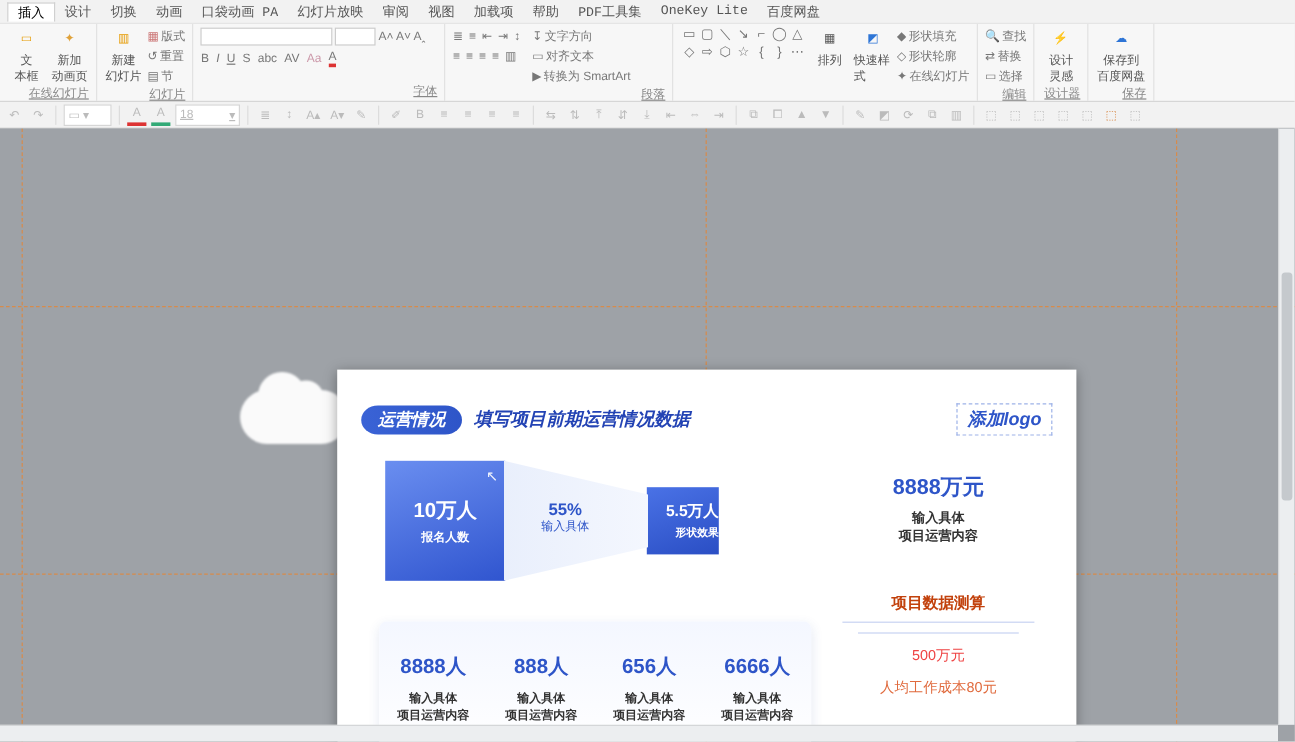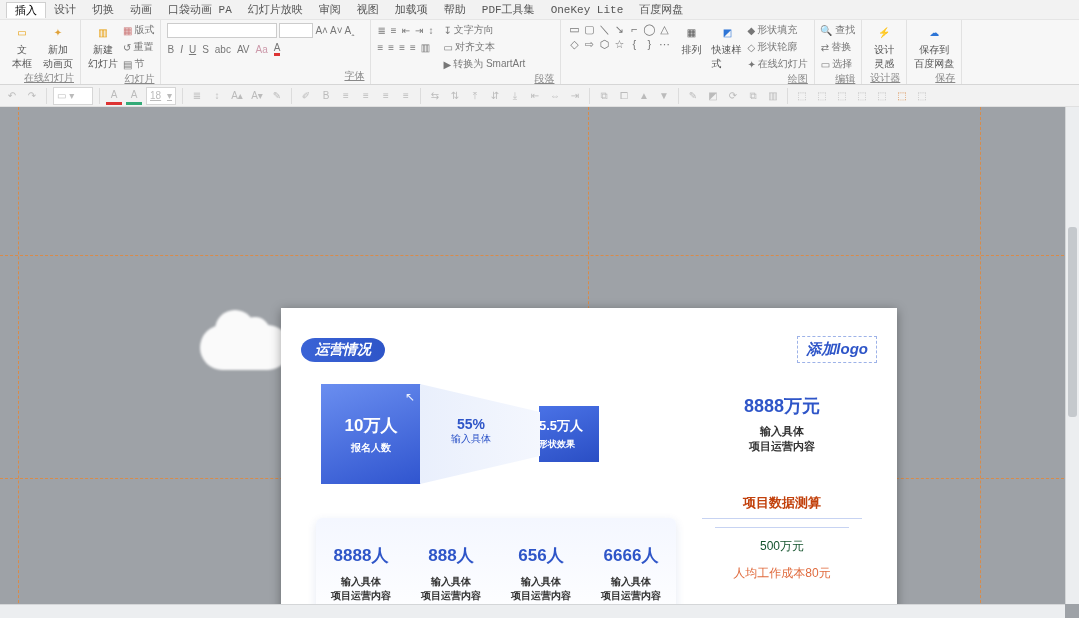--- a/index.html
+++ b/index.html
@@ -56,21 +56,21 @@
     border-bottom:1px solid #e0e0e0;
     display:flex;
     align-items:center;
     gap:4px;
     padding:0 4px;
     font-size:10px;
     color:#bbb;
   }
   .sec-toolbar .itm { display:flex; align-items:center; justify-content:center; height:18px; min-width:16px; padding:0 2px;}
   .sec-toolbar .box { border:1px solid #d6d6d6; background:#fff; width:40px; justify-content:space-between; padding:0 3px;}
-  .sec-toolbar .box.small{ width:30px;text-decoration:underline;}
+  .sec-toolbar .box.small{ width:54px;text-decoration:underline;}
   .sec-toolbar .sep{ width:1px; height:16px; background:#dcdcdc; margin:0 2px;}
 
   
   .workspace {
     position: relative;
     height: 511px;
     background: #9ea2a7;
     overflow: hidden;
   }
   .canvas-bg {
@@ -130,21 +130,21 @@
     clip-path: polygon(0 0, 100% 28%, 100% 72%, 0 100%);
     background:linear-gradient(90deg,#e9effc 0%,#f4f7fe 100%);
     width:120px; height:100px; border:none;
   }
   .trap-text{position:absolute;left:150px;top:108px;width:80px;text-align:center;}
   .trap-text .v{color:#2e55c8;font-weight:700;font-size:14px;}
   .trap-text .l{color:#2e55c8;font-size:10px;}
   .fun-right{
     width:60px;height:56px;
     background:linear-gradient(160deg,#4a72e6 0%,#2a4ec4 100%);
-    color:#fff;display:flex;flex-direction:column;align-items:flex-start;justify-content:center;margin-left:-1px;
+    color:#fff;display:flex;flex-direction:column;align-items:flex-end;justify-content:center;margin-left:-1px;
   }
   .fun-right .v{font-size:13px;font-weight:600;}
   .fun-right .l{font-size:9px;font-weight:700;margin-top:3px;}
 
   
   .stats-card{
     position:absolute; left:35px; top:210px; width:360px; height:110px;
     background:linear-gradient(180deg,#f4f7ff 0%,#ffffff 100%);
     border-radius:6px;
     box-shadow:0 3px 10px rgba(40,70,160,.12);
@@ -161,21 +161,21 @@
   .right-top .sub1{ color:#333; font-size:11px; font-weight:600; margin-top:6px;}
   .right-top .sub2{ color:#333; font-size:11px; font-weight:600;}
 
   .proj-title{ color:#c2410c; font-weight:700; font-size:13px; margin-top:40px; padding-bottom:6px; }
   .hr{ height:1px;background:#c7d3f2; margin:0 5px 8px;}
   .cost-row{ display:flex; justify-content:space-between; align-items:center; padding:0 5px;}
   .cost-item{ text-align:center; flex:1;}
   .cost-item .v{ color:#2e55c8; font-size:12px; font-weight:600;}
   .cost-item .l{ color:#777; font-size:9px;}
   .plus{ color:#2e55c8; font-size:14px; padding:0 4px;}
-  .sum{ color:#14532d; font-size:12px; margin-top:10px;}
+  .sum{ color:#ef4444; font-size:12px; margin-top:10px;}
   .avg{ color:#e06b3e; font-size:12px; margin-top:10px;}
   .right-col .underline{height:1px;background:#c7d3f2;margin:4px 18px 0;}
 
   
   .vscroll{position:absolute;right:0;top:0;bottom:14px;width:14px;background:#eceef0;border-left:1px solid #d4d6d8;}
   .vthumb{position:absolute;left:2px;right:2px;top:120px;height:190px;background:#c5c9cd;border-radius:3px;}
   .hscroll{position:absolute;left:0;right:14px;bottom:0;height:14px;background:#eceef0;border-top:1px solid #d4d6d8;}
 </style>
 </head>
 <body>
@@ -332,21 +332,20 @@
         <div class="small-row">
             <span>◇</span>
             <span>形状轮廓</span>
           </div>
         <div class="small-row">
             <span>✦</span>
             <span>在线幻灯片</span>
           </div>
       </div>
     </div>
-    <div class="group-label">绘图</div>
   </div>
 
   <div class="ribbon-group">
     <div class="group-body">
       <div class="small-rows">
         <div class="small-row">
             <span>🔍</span>
             <span>查找</span>
           </div>
         <div class="small-row">
@@ -446,20 +445,21 @@
   <div class="guide-v" style="left:588px;"></div>
   <div class="guide-v" style="left:980px;"></div>
 
   <div class="cloud"></div>
 
   <div class="slide">
 
     <div class="title-row">
       <div style="display:flex;align-items:center;">
         <div class="badge">运营情况</div>
+        <div class="main-title">填写项目前期运营情况数据</div>
       </div>
       <div class="logo-box">添加logo</div>
     </div>
 
     <div class="funnel">
       <div class="fun-left">
         <div class="cursor">↖</div>
         <div class="v">10万人</div>
         <div class="l">报名人数</div>
       </div>

